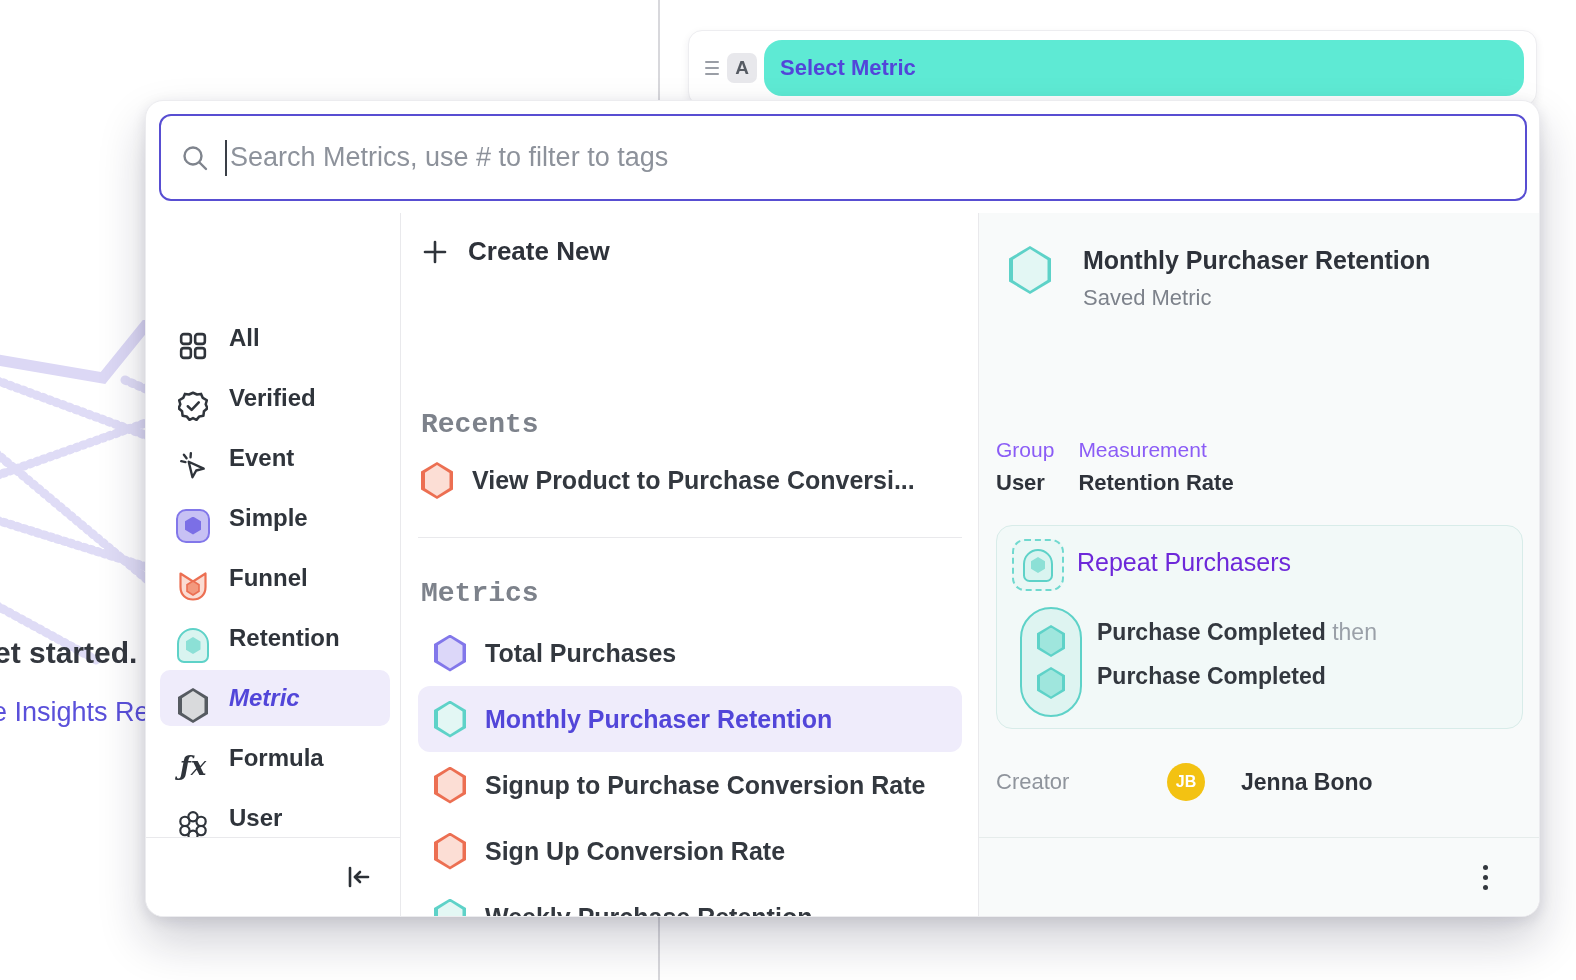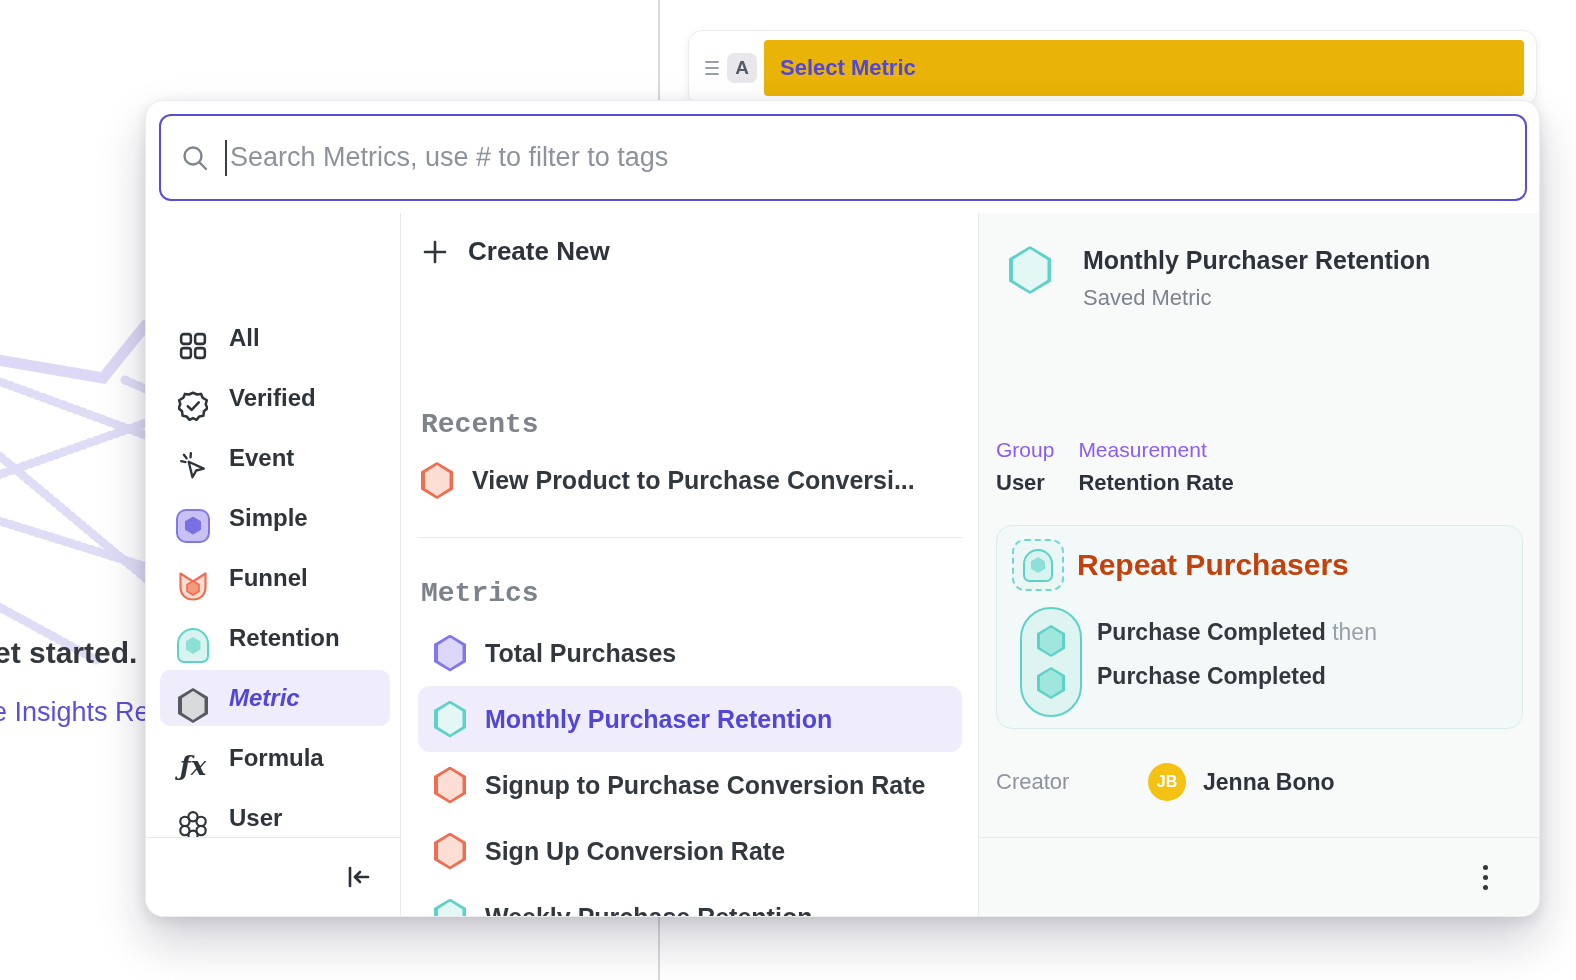--- a/index.html
+++ b/index.html
@@ -14,21 +14,21 @@
   .bg-link { position:absolute; left:-8px; top:697px; font-size:27px; font-weight:500; color:#5a50da; z-index:1; white-space:nowrap; }
 
   
   .metric-card { position:absolute; left:688px; top:30px; width:849px; height:76px; background:#fff;
     border:1px solid #ededf0; border-radius:14px; box-shadow:0 3px 8px rgba(30,30,60,.07);
     display:flex; align-items:center; padding:0 12px 0 8px; z-index:2; }
   .drag-handle { width:26px; display:flex; flex-direction:column; gap:4px; align-items:center; margin:0 2px; }
   .drag-handle i { width:14px; height:2px; background:#9a9ea6; border-radius:1px; }
   .series-badge { width:30px; height:30px; background:#e8e8ec; border-radius:7px; color:#565b63;
     font-weight:700; font-size:19px; display:flex; align-items:center; justify-content:center; margin-right:7px; }
-  .select-pill { flex:1; height:56px; background:#eab308; border-radius:4px; display:flex; align-items:center;
+  .select-pill { flex:1; height:56px; background:#5eead4; border-radius:18px; display:flex; align-items:center;
     padding-left:16px; font-size:22px; font-weight:700; color:#5246d9; }
 
   
   .modal { position:absolute; left:145px; top:100px; width:1395px; height:817px; background:#fff;
     border:1px solid #ececef; border-radius:18px; z-index:3;
     box-shadow:0 24px 48px rgba(20,20,50,.20), 0 4px 14px rgba(20,20,50,.10); overflow:hidden; }
 
   
   .search-ring { position:absolute; left:13px; top:13px; right:12px; height:87px;
     background:#d7d4f4; border-radius:16px; }
@@ -93,28 +93,28 @@
   .detail-head { position:absolute; left:30px; top:33px; display:flex; gap:32px; }
   .detail-title { font-size:25px; font-weight:700; color:#2e323a; }
   .detail-sub { font-size:22px; color:#7d828b; margin-top:10px; }
   .meta { position:absolute; left:17px; top:225px; display:flex; gap:24px; }
   .meta .k { font-size:21px; font-weight:500; color:#8b5cf6; }
   .meta .v { font-size:22px; font-weight:700; color:#2e323a; margin-top:8px; }
   .behavior-card { position:absolute; left:17px; top:312px; width:527px; height:204px; background:#f2f9f8;
     border:1px solid #d8ece9; border-radius:16px; }
   .dash-box { position:absolute; left:15px; top:13px; width:52px; height:52px; border:2px dashed #6fd9cf;
     border-radius:13px; background:#eaf7f5; display:flex; align-items:center; justify-content:center; }
-  .behavior-title { position:absolute; left:80px; top:22px; font-size:30px; font-weight:700; color:#c2410c; }
+  .behavior-title { position:absolute; left:80px; top:22px; font-size:25px; font-weight:400; color:#6d28d9; }
   .capsule { position:absolute; left:23px; top:81px; width:62px; height:110px; border:2px solid #5ed2c8;
     background:#def4f1; border-radius:31px; display:flex; flex-direction:column; align-items:center;
     justify-content:center; gap:10px; }
   .step-lines { position:absolute; left:100px; top:93px; }
   .step-line { font-size:23px; font-weight:700; color:#33383f; margin-bottom:17px; white-space:nowrap; }
   .step-line .then { font-weight:400; color:#9aa0a8; }
-  .creator-row { position:absolute; left:17px; top:550px; display:flex; align-items:center; }
+  .creator-row { position:absolute; left:17px; top:550px; display:flex; align-items:center;gap:19px; }
   .creator-label { font-size:22px; color:#8f949c; width:152px; }
   .avatar { width:38px; height:38px; border-radius:50%; background:#f3c212; color:#fff; font-weight:700;
     font-size:16px; display:flex; align-items:center; justify-content:center; margin-right:17px; }
   .creator-name { font-size:23px; font-weight:600; color:#2e323a; }
   .detail-footer { position:absolute; left:0; right:0; bottom:0; height:79px; border-top:1px solid #e6eceb;
     display:flex; align-items:center; justify-content:flex-end; padding-right:45px; background:#f8fafa; border-radius:0 0 18px 0; }
   .kebab { display:flex; flex-direction:column; gap:5px; cursor:pointer; padding:6px; }
   .kebab i { width:5px; height:5px; border-radius:50%; background:#33383e; }
 
   svg.glyph { stroke:#2f343b; stroke-width:2.2; fill:none; stroke-linecap:round; stroke-linejoin:round; }

